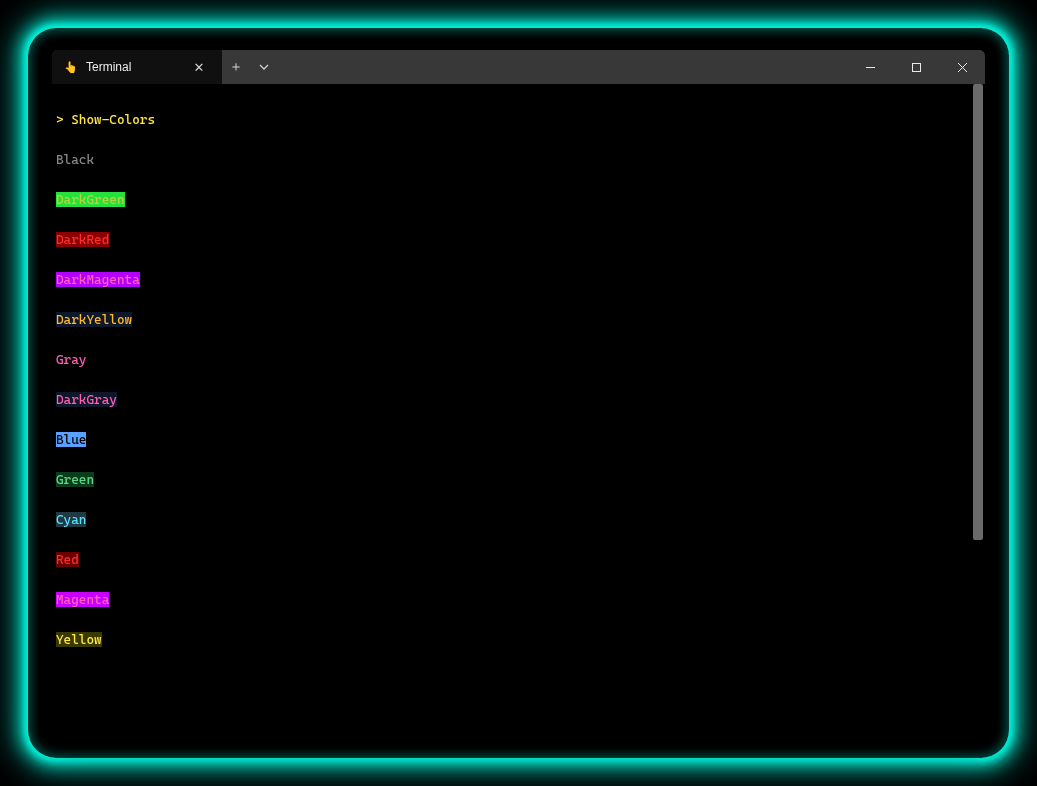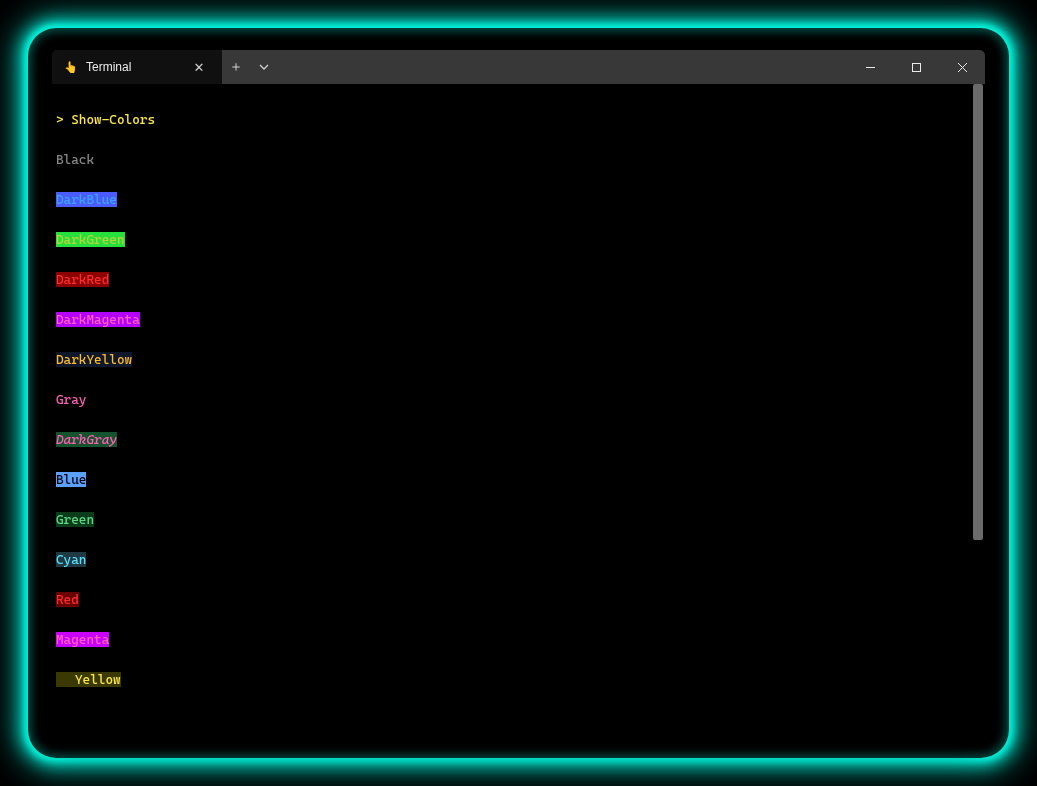--- a/index.html
+++ b/index.html
@@ -90,27 +90,27 @@
   .cmd          { color: #ffe94a; }
   
   .c-black      { color:#888; background:#000; }
   .c-darkblue   { color:#3da5ff; background:#4b5cff; }
   .c-darkgreen  { color:#b7d43c; background:#26e03b; }
   .c-darkcyan   { color:#2fbad4; background:#1d6f82; }
   .c-darkred    { color:#ff2e2e; background:#8b0000;margin-top:44px; }
   .c-darkmagenta{ color:#ff5fb5; background:#b400ff; }
   .c-darkyellow { color:#ffbc2d; background:#0f172a;text-align:center; }
   .c-gray       { color:#ff5fb5; background:#000; }
-  .c-darkgray   { color:#ff5fb5; background:#14532d;font-style:italic; }
+  .c-darkgray   { color:#ff5fb5; background:#0f172a; }
   .c-blue       { color:#000000; background:#5aa0ff; }
   .c-green      { color:#5fd98a; background:#0b3d1a; }
   .c-cyan       { color:#5adfff; background:#1f3a42; }
   .c-red        { color:#ff2e2e; background:#6a0000; }
   .c-magenta    { color:#ff5fb5; background:#c900ff; }
-  .c-yellow     { color:#ffe94a; background:#3a3a00;padding-left:19px; }
+  .c-yellow     { color:#ffe94a; background:#3a3a00; }
   .scrollbar {
     position: absolute;
     top: 0; right: 0; bottom: 0;
     width: 14px;
     background: #000;
   }
   .scrollbar-thumb {
     position: absolute;
     left: 2px; right: 2px;
     top: 0; height: 70%;
@@ -156,21 +156,20 @@
             <line x1="1" y1="1" x2="10" y2="10"></line>
             <line x1="10" y1="1" x2="1" y2="10"></line>
           </svg>
         </div>
     </div>
   </div>
 
   <div class="terminal">
 <span class="line"><span class="prompt-sym">&gt;</span> <span class="cmd">Show-Colors</span></span>
 <span class="line"><span class="c-black">Black</span></span>
-<span class="line"><span class="c-darkblue">DarkBlue</span></span>
 <span class="line"><span class="c-darkgreen">DarkGreen</span></span>
 <span class="line"><span class="c-darkred">DarkRed</span></span>
 <span class="line"><span class="c-darkmagenta">DarkMagenta</span></span>
 <span class="line"><span class="c-darkyellow">DarkYellow</span></span>
 <span class="line"><span class="c-gray">Gray</span></span>
 <span class="line"><span class="c-darkgray">DarkGray</span></span>
 <span class="line"><span class="c-blue">Blue</span></span>
 <span class="line"><span class="c-green">Green</span></span>
 <span class="line"><span class="c-cyan">Cyan</span></span>
 <span class="line"><span class="c-red">Red</span></span>

